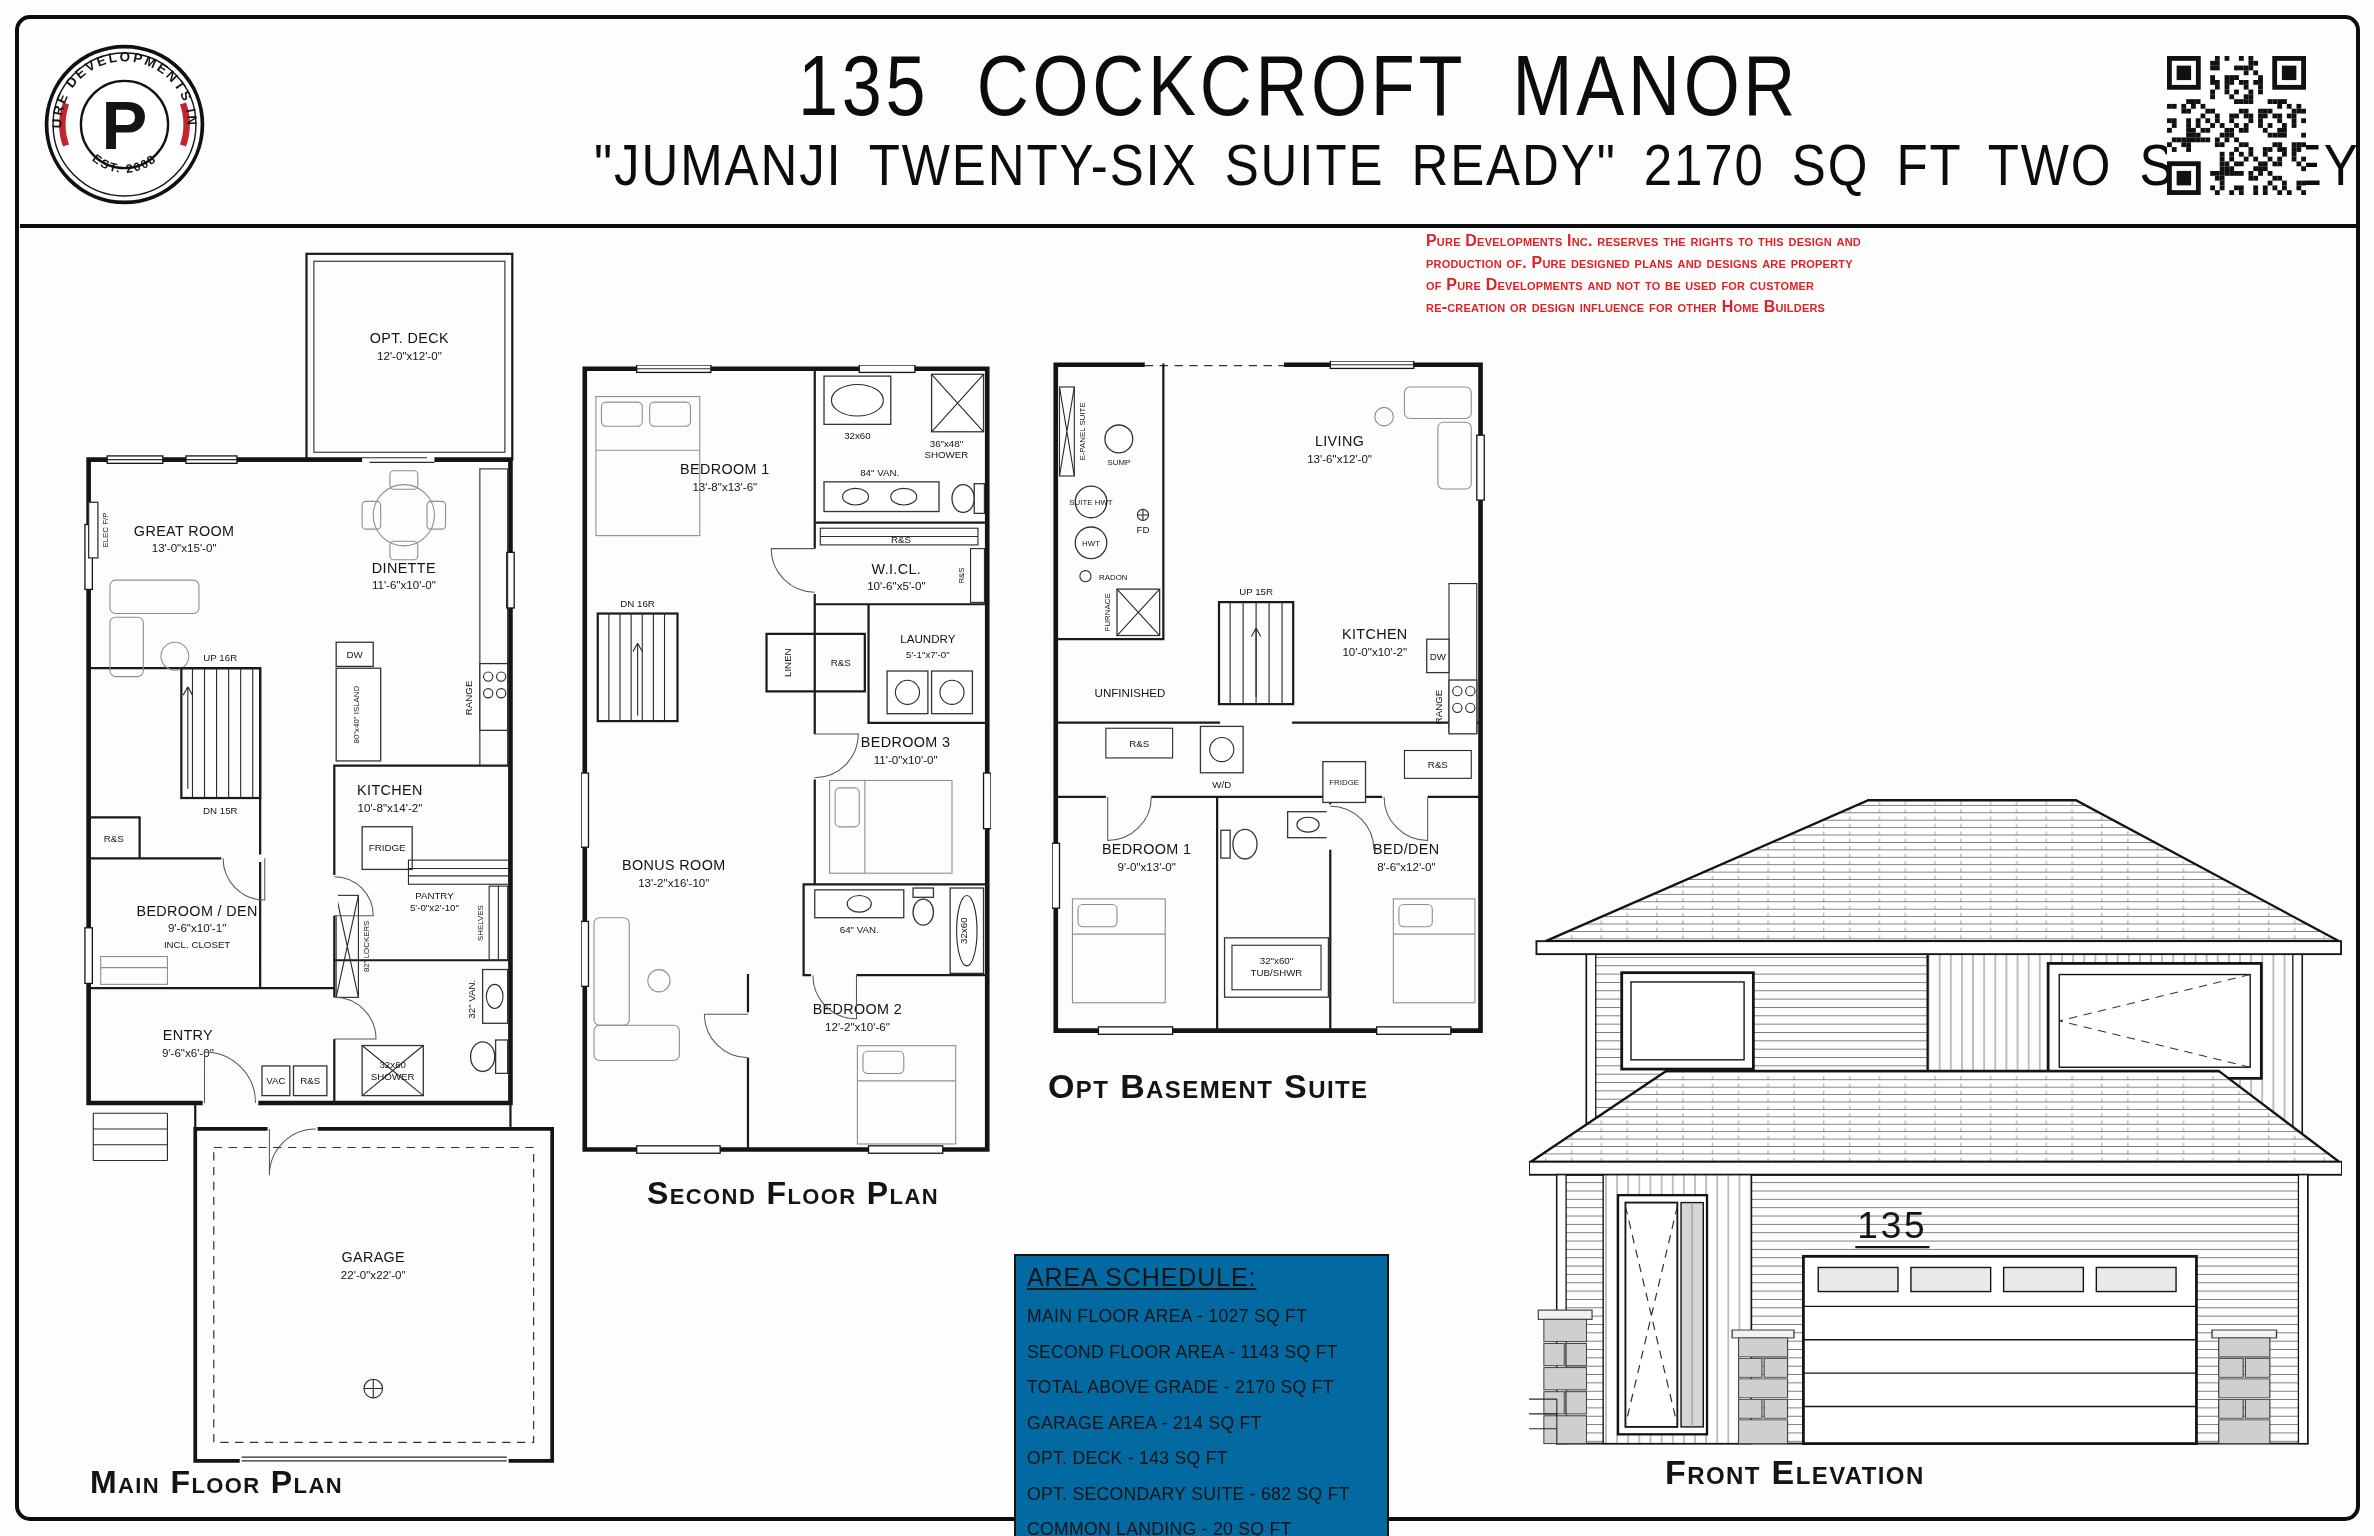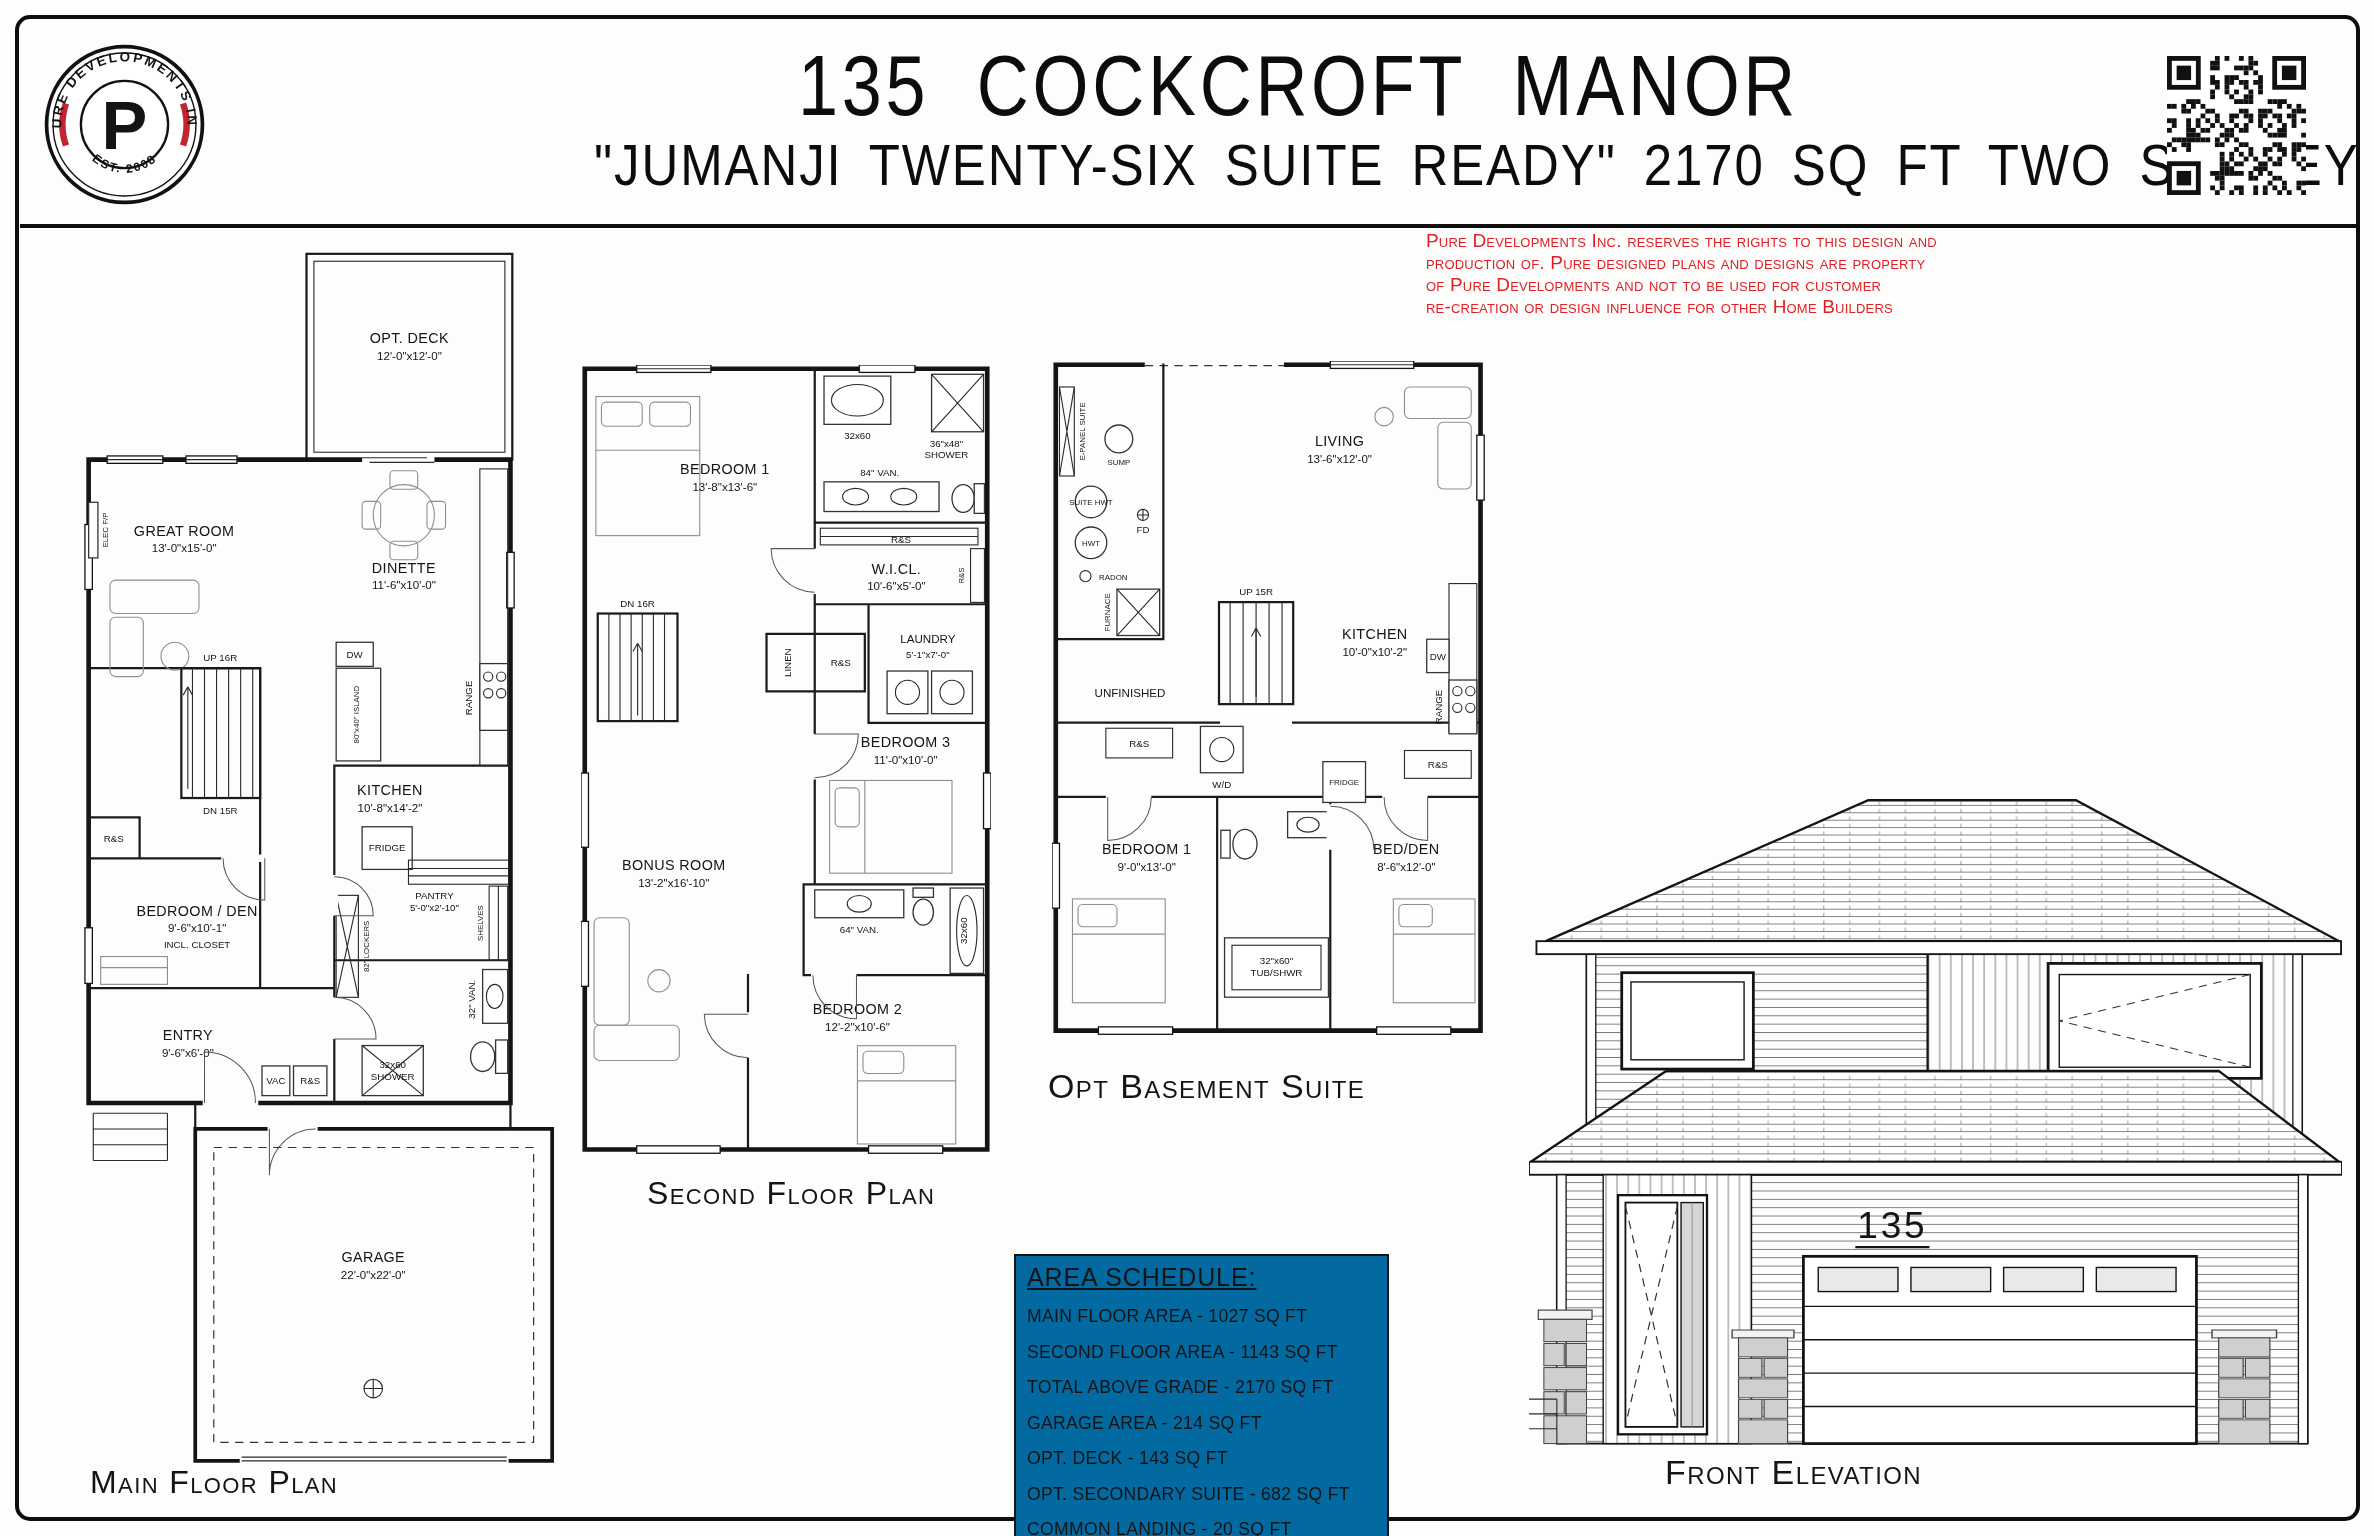--- a/index.html
+++ b/index.html
@@ -2,22 +2,22 @@
 <html style="font-size:15px"><head>
 <meta charset="utf-8">
 <style>
   html,body{margin:0;padding:0;background:#fff;}
   #sheet{position:relative;width:2375px;height:1536px;background:#fdfdfc;font-family:"Liberation Sans",sans-serif;color:#141414;overflow:hidden;}
   #frame{position:absolute;inset:15px;border:4.6px solid #0d0d0d;border-radius:15px;}
   #header-rule{position:absolute;left:19.5px;right:19.5px;top:224px;border-top:4.6px solid #0d0d0d;}
   .abs{position:absolute;}
   #title1{position:absolute;left:779px;top:37px;width:1039px;text-align:center;font-size:72px;letter-spacing:3.7px;word-spacing:24px;transform:scaleY(1.18);transform-origin:top center;color:#0c0c0c;white-space:nowrap;}
   #title2{position:absolute;left:594px;top:132px;width:1299px;text-align:center;font-size:51px;letter-spacing:1.9px;word-spacing:11px;transform:scaleY(1.12);transform-origin:top center;color:#0c0c0c;white-space:nowrap;}
-  .disc{position:absolute;left:1426px;top:230px;color:#e11f26;font-size:19px;line-height:22px;font-variant:small-caps;font-weight:400;letter-spacing:0.2px;}
-  .cap{position:absolute;font-variant:small-caps;font-size:32px;letter-spacing:1.4px;color:#141414;white-space:nowrap;}
+  .disc{position:absolute;left:1426px;top:230px;color:#e11f26;font-size:16px;line-height:22px;font-variant:small-caps;font-weight:700;letter-spacing:0.2px;}
+  .cap{position:absolute;font-variant:small-caps;font-size:32px;letter-spacing:1.4px;color:#141414;white-space:nowrap;font-weight:bold;}
   .cap.big{font-size:34px;}
   .sched{position:absolute;left:1014px;top:1254px;width:349px;border:2.8px solid #141414;background:#0369a1;padding:7.4px 11px 11px;}
   .sched .t{font-size:25px;letter-spacing:0.9px;text-decoration:underline;margin-bottom:6.5px;}
   .sched .r{font-size:17.6px;line-height:21.5px;letter-spacing:0.3px;white-space:nowrap;margin-top:14px;}
   .sched .r.u{}
   svg text{font-family:"Liberation Sans",sans-serif;fill:#141414;}
   .lbl{font-size:15.5px;text-anchor:middle;letter-spacing:.4px;}
   .dims{font-size:12.5px;text-anchor:middle;}
   .xs{font-size:10.5px;text-anchor:middle;}
   .xxs{font-size:8.5px;text-anchor:middle;}

